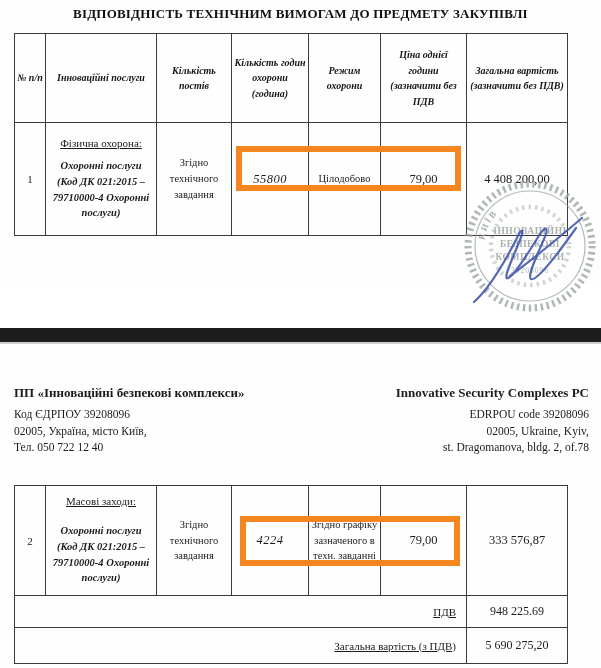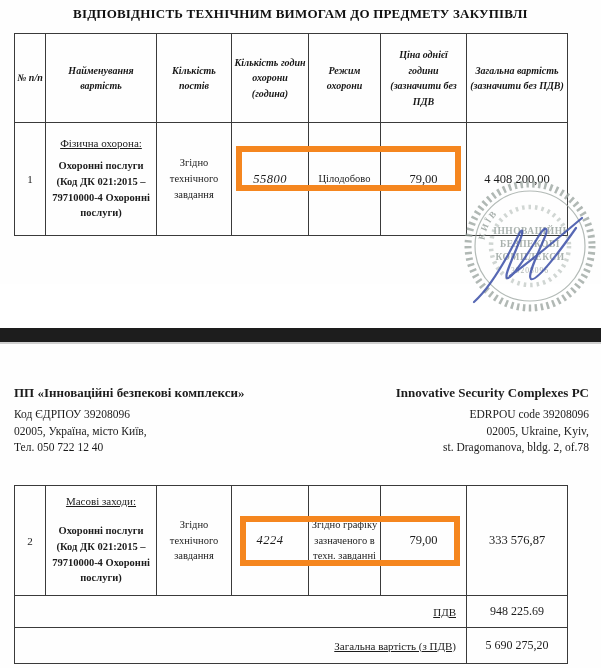--- a/index.html
+++ b/index.html
@@ -30,21 +30,21 @@
     border-right:1px solid #3a3a3a;border-bottom:1px solid #3a3a3a;
     display:flex;align-items:center;justify-content:center;
     text-align:center;padding:2px;box-sizing:border-box;overflow:hidden;
   }
   .hcell{font-weight:bold;font-style:italic;font-size:10px;line-height:1.55;color:#161616;}
   .body-sm{font-size:10.5px;line-height:1.5;}
   .num-cell{font-size:11px;}
   .name-cell{flex-direction:column;padding:4px 3px;}
   .group-title{font-weight:normal;text-decoration:underline;font-size:11px;margin-bottom:9px;}
   .group-title.tight{margin-bottom:16px;}
-  .service-desc{font-weight:bold;font-size:10.5px;line-height:1.5;}
+  .service-desc{font-weight:bold;font-style:italic;font-size:10.5px;line-height:1.5;}
   .italic-num{font-style:italic;font-size:12.5px;letter-spacing:0.5px;}
   .money{font-size:12.5px;}
   .sum-label{grid-column:1 / span 6;justify-content:flex-end;padding-right:10px;font-size:11px;text-decoration:underline;}
   .sum-value{font-size:12px;}
 
   .company-row{position:absolute;top:40px;left:14px;right:12px;display:flex;justify-content:space-between;}
   .company{font-size:11.5px;line-height:1.45;}
   .company .cname{font-weight:bold;font-size:13px;margin-bottom:3px;}
   .company.en{text-align:right;}
   .company div{white-space:nowrap;}
@@ -59,21 +59,21 @@
 <body>
 
 <div class="screen">
 
   <div class="page page1">
     <div class="doc-title">ВІДПОВІДНІСТЬ ТЕХНІЧНИМ ВИМОГАМ ДО ПРЕДМЕТУ ЗАКУПІВЛІ</div>
 
     <div class="grid-table t1">
 
       <div class="cell hcell">№ п/п</div>
-      <div class="cell hcell">Найменування вартість</div>
+      <div class="cell hcell">Інноваційні послуги</div>
       <div class="cell hcell">Кількість постів</div>
       <div class="cell hcell">Кількість годин охорони (година)</div>
       <div class="cell hcell">Режим охорони</div>
       <div class="cell hcell">Ціна однієї години (зазначити без ПДВ</div>
       <div class="cell hcell">Загальна вартість (зазначити без ПДВ)</div>
 
       <div class="cell num-cell">1</div>
       <div class="cell name-cell">
         <span class="group-title">Фізична охорона:</span>
         <span class="service-desc">Охоронні послуги (Код ДК 021:2015 – 79710000-4 Охоронні послуги)</span>

